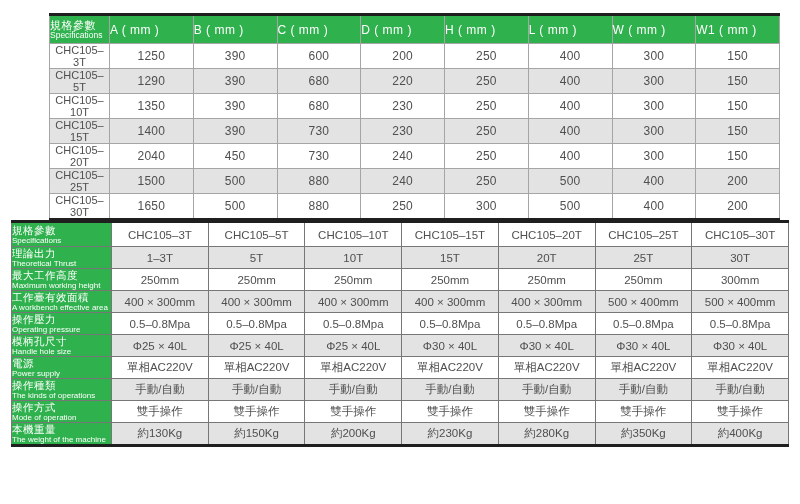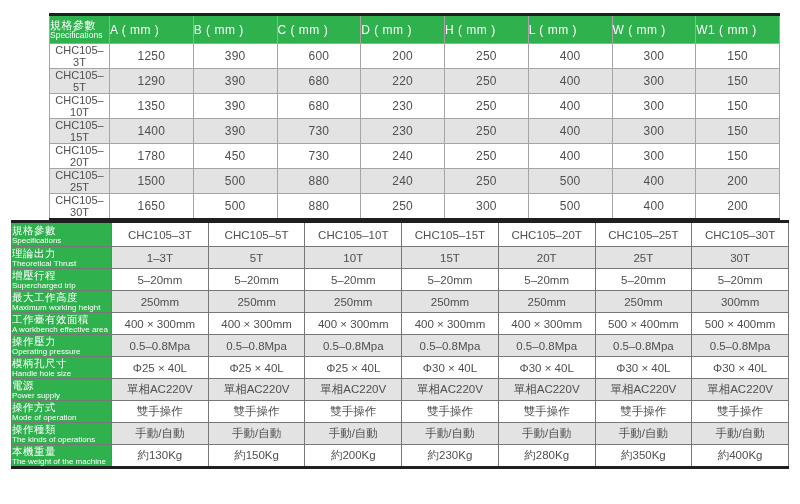--- a/index.html
+++ b/index.html
@@ -111,21 +111,21 @@
           <td>390</td>
           <td>730</td>
           <td>230</td>
           <td>250</td>
           <td>400</td>
           <td>300</td>
           <td>150</td>
         </tr>
         <tr>
           <td class="model">CHC105–20T</td>
-          <td>1780</td>
+          <td>2040</td>
           <td>450</td>
           <td>730</td>
           <td>240</td>
           <td>250</td>
           <td>400</td>
           <td>300</td>
           <td>150</td>
         </tr>
         <tr>
           <td class="model">CHC105–25T</td>
@@ -187,33 +187,20 @@
           <td>1–3T</td>
           <td>5T</td>
           <td>10T</td>
           <td>15T</td>
           <td>20T</td>
           <td>25T</td>
           <td>30T</td>
         </tr>
         <tr>
           <th class="green">
-            <div class="zh">增壓行程</div>
-            <div class="en">Supercharged trip</div>
-          </th>
-          <td>5–20mm</td>
-          <td>5–20mm</td>
-          <td>5–20mm</td>
-          <td>5–20mm</td>
-          <td>5–20mm</td>
-          <td>5–20mm</td>
-          <td>5–20mm</td>
-        </tr>
-        <tr>
-          <th class="green">
             <div class="zh">最大工作高度</div>
             <div class="en">Maximum working height</div>
           </th>
           <td>250mm</td>
           <td>250mm</td>
           <td>250mm</td>
           <td>250mm</td>
           <td>250mm</td>
           <td>250mm</td>
           <td>300mm</td>
@@ -265,43 +252,43 @@
           <td>單相AC220V</td>
           <td>單相AC220V</td>
           <td>單相AC220V</td>
           <td>單相AC220V</td>
           <td>單相AC220V</td>
           <td>單相AC220V</td>
           <td>單相AC220V</td>
         </tr>
         <tr>
           <th class="green">
+            <div class="zh">操作種類</div>
+            <div class="en">The kinds of operations</div>
+          </th>
+          <td>手動/自動</td>
+          <td>手動/自動</td>
+          <td>手動/自動</td>
+          <td>手動/自動</td>
+          <td>手動/自動</td>
+          <td>手動/自動</td>
+          <td>手動/自動</td>
+        </tr>
+        <tr>
+          <th class="green">
             <div class="zh">操作方式</div>
             <div class="en">Mode of operation</div>
           </th>
           <td>雙手操作</td>
           <td>雙手操作</td>
           <td>雙手操作</td>
           <td>雙手操作</td>
           <td>雙手操作</td>
           <td>雙手操作</td>
           <td>雙手操作</td>
-        </tr>
-        <tr>
-          <th class="green">
-            <div class="zh">操作種類</div>
-            <div class="en">The kinds of operations</div>
-          </th>
-          <td>手動/自動</td>
-          <td>手動/自動</td>
-          <td>手動/自動</td>
-          <td>手動/自動</td>
-          <td>手動/自動</td>
-          <td>手動/自動</td>
-          <td>手動/自動</td>
         </tr>
         <tr>
           <th class="green">
             <div class="zh">本機重量</div>
             <div class="en">The weight of the machine</div>
           </th>
           <td>約130Kg</td>
           <td>約150Kg</td>
           <td>約200Kg</td>
           <td>約230Kg</td>

